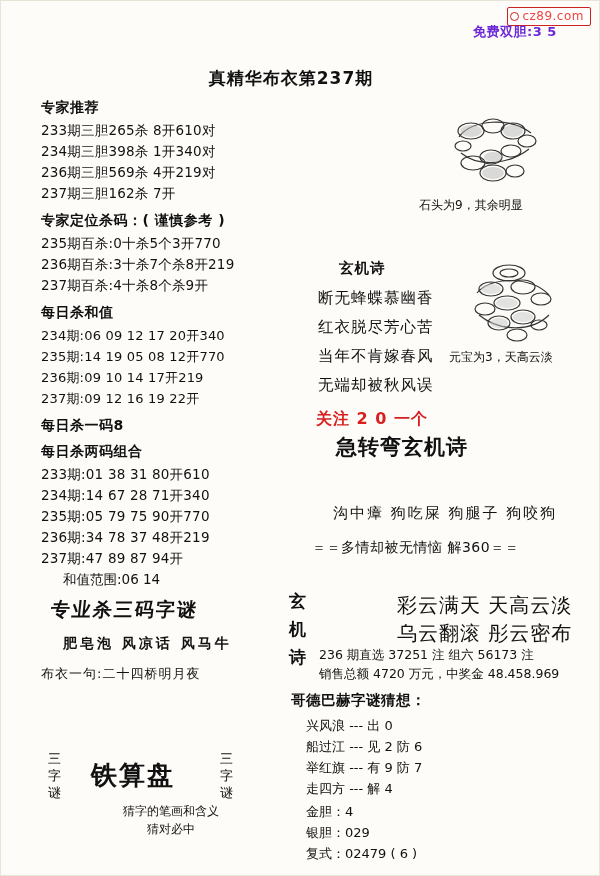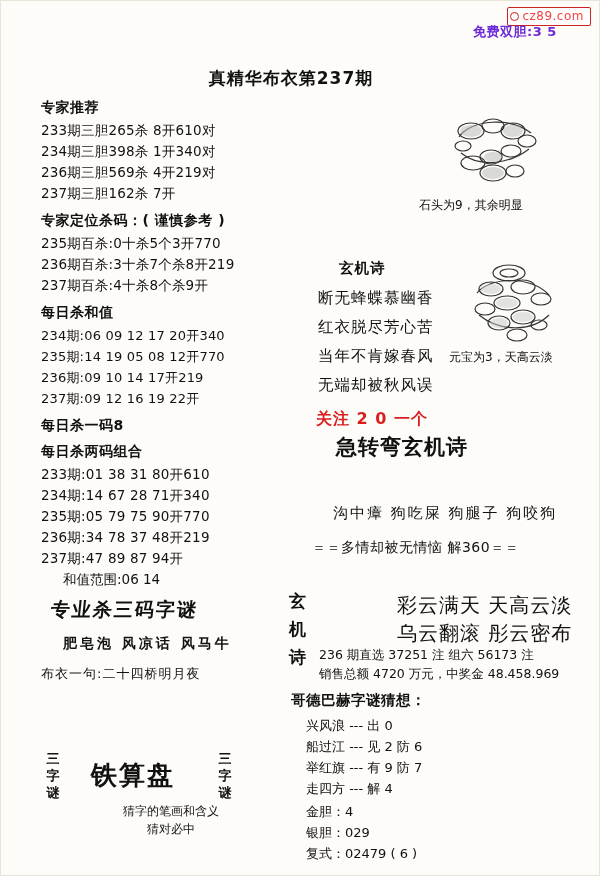--- a/index.html
+++ b/index.html
@@ -120,22 +120,22 @@
     left: 38px;
     top: 735px;
     width: 240px;
     height: 120px;
   }
   .three-char {
     position: absolute;
     font-size: 13px;
     line-height: 17px;
     width: 16px;
-    text-align: center;
-    font-weight: bold;
+    text-align: right;
+    font-weight: normal;
   }
   .three-char.left { left: 6px; top: 14px; }
   .three-char.right { left: 178px; top: 14px; }
   .abacus-title {
     position: absolute;
     left: 52px;
     top: 22px;
     font-size: 26px;
     font-weight: bold;
     font-family: "DejaVu Serif", "Liberation Serif", serif;

